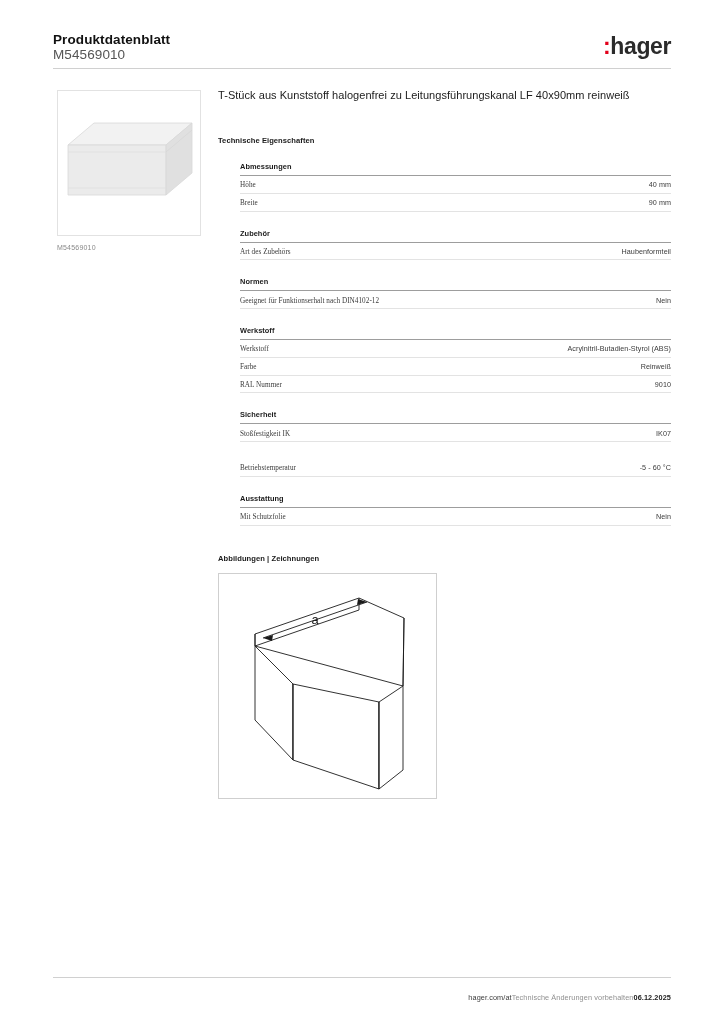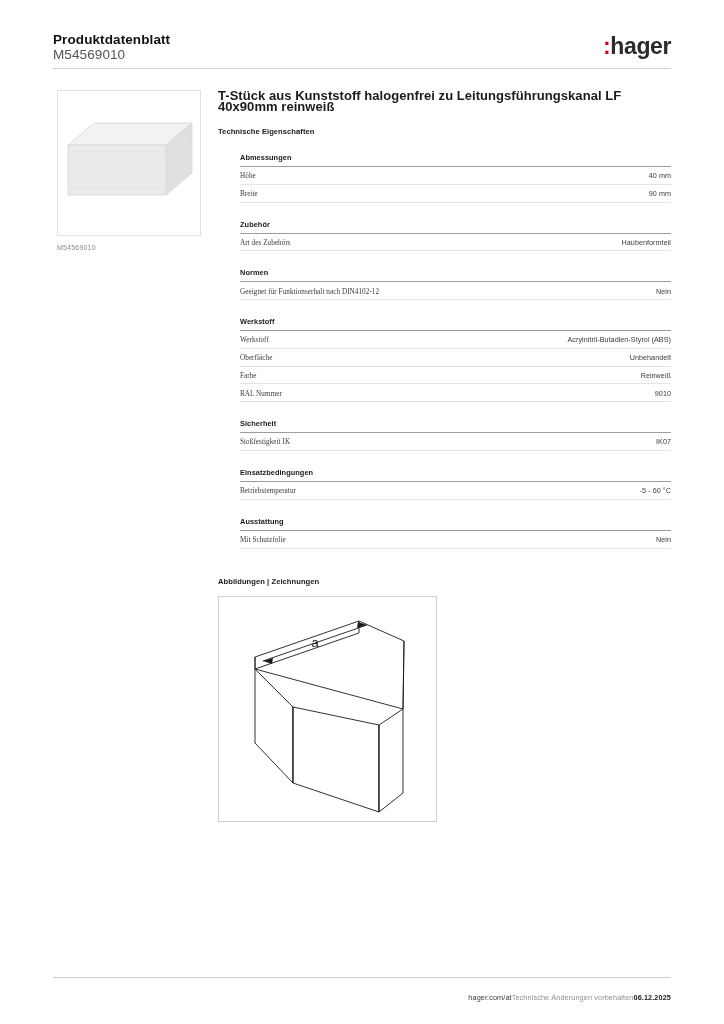--- a/index.html
+++ b/index.html
@@ -97,31 +97,31 @@
   }
 
   
   .right-col {
     position: absolute;
     left: 218px;
     top: 90px;
     width: 453px;
   }
   .product-desc {
-    font-size: 13px;
-    font-weight: bold;
+    font-size: 11px;
+    font-weight: normal;
     color: #1b1b1b;
     line-height: 11px;
     letter-spacing: 0.05px;
   }
   .section-heading {
     font-size: 7.6px;
     font-weight: bold;
     color: #1b1b1b;
-    margin-top: 15px;
+    margin-top: 35px;
     letter-spacing: 0.05px;
   }
 
   .spec-group {
     margin-top: 17px;
     margin-left: 22px;
   }
   .spec-group.first {
     margin-top: 17px;
   }
@@ -262,43 +262,38 @@
       </div>
     </div>
 
     <div class="spec-group">
       <div class="group-title">Werkstoff</div>
       <div class="spec-row">
         <span class="k">Werkstoff</span>
         <span class="v">Acrylnitril-Butadien-Styrol (ABS)</span>
       </div>
       <div class="spec-row">
-        <span class="k">Oberfläche</span>
-        <span class="v">Unbehandelt</span>
-      </div>
-      <div class="spec-row">
         <span class="k">Farbe</span>
         <span class="v">Reinweiß</span>
       </div>
       <div class="spec-row">
         <span class="k">RAL Nummer</span>
         <span class="v">9010</span>
       </div>
     </div>
 
     <div class="spec-group">
       <div class="group-title">Sicherheit</div>
       <div class="spec-row">
         <span class="k">Stoßfestigkeit IK</span>
         <span class="v">IK07</span>
       </div>
     </div>
 
     <div class="spec-group">
-      <div class="group-title">Einsatzbedingungen</div>
       <div class="spec-row">
         <span class="k">Betriebstemperatur</span>
         <span class="v">-5 - 60 °C</span>
       </div>
     </div>
 
     <div class="spec-group">
       <div class="group-title">Ausstattung</div>
       <div class="spec-row">
         <span class="k">Mit Schutzfolie</span>

